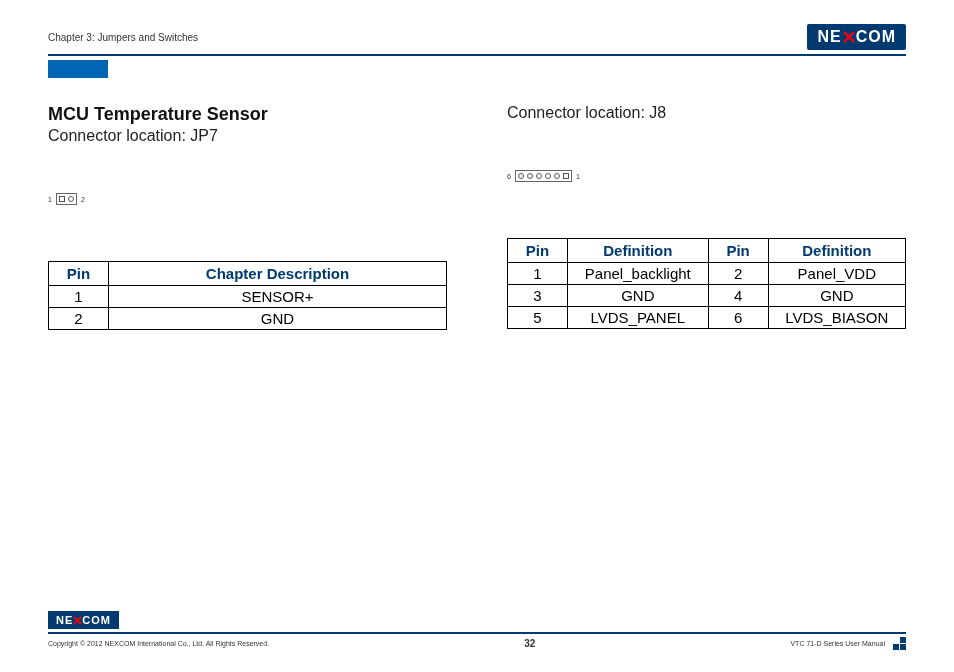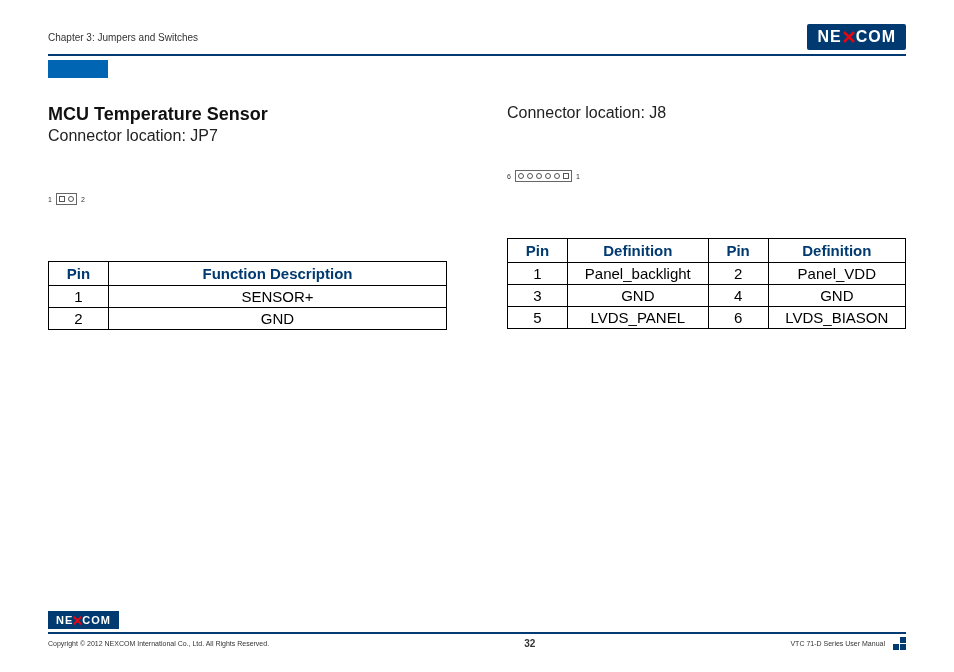--- a/index.html
+++ b/index.html
@@ -214,21 +214,21 @@
           <div class="pin-shape"></div>
           <div class="pin-shape pin-circle"></div>
         </div>
         <span>2</span>
       </div>
 
       <table class="pin-table">
         <thead>
           <tr>
             <th class="pin-col">Pin</th>
-            <th>Function Description</th>
+            <th>Chapter Description</th>
           </tr>
         </thead>
         <tbody>
           <tr>
             <td>1</td>
             <td>SENSOR+</td>
           </tr>
           <tr>
             <td>2</td>
             <td>GND</td>

